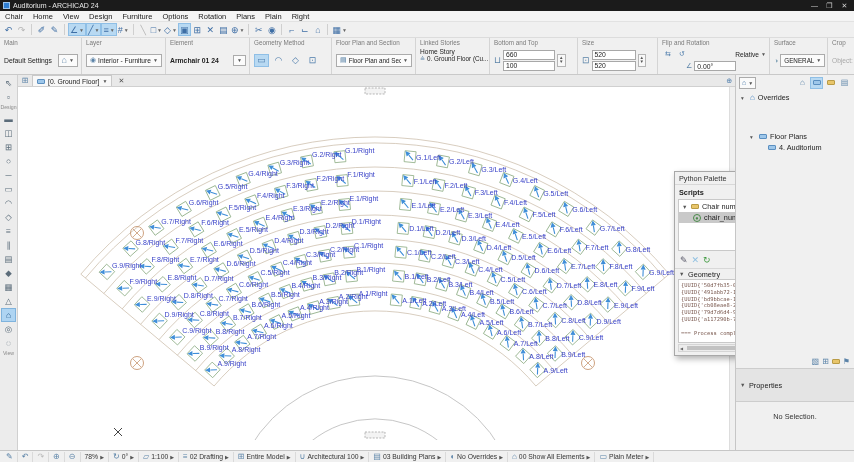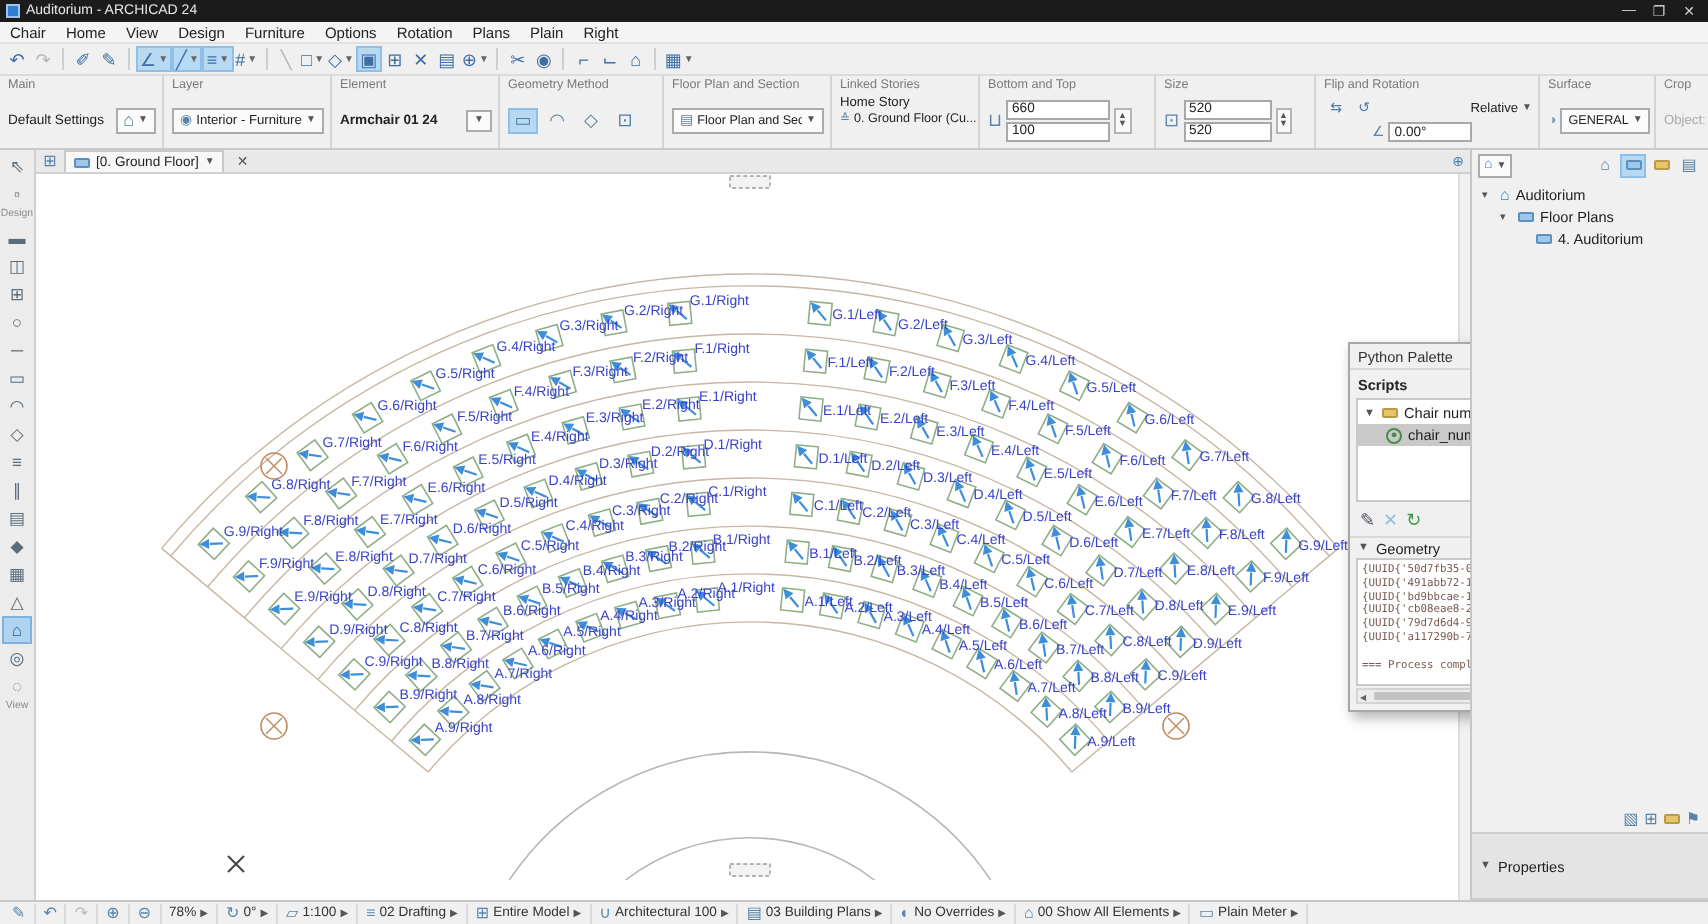--- a/index.html
+++ b/index.html
@@ -1103,23 +1103,23 @@
           <span class="nav-vbtn">
               <span class="folder-ico"></span>
             </span>
           <span class="nav-vbtn">▤</span>
         </span>
       </div>
       <div class="nav-tree" id="nav-tree">
           <div class="tree-row" style="padding-left: 5px;">
             <span class="twisty">▾</span>
             <span style="color: rgb(62, 127, 193); font-size: 8px;">⌂</span>
-            <span>Auditorium</span>
+            <span>Overrides</span>
           </div>
-          <div class="tree-row" style="padding-left: 14px;">
+          <div class="tree-row" style="padding-left: 14px; margin-top: 28px;">
             <span class="twisty">▾</span>
             <span class="folder-ico blue"></span>
             <span>Floor Plans</span>
           </div>
           <div class="tree-row" style="padding-left: 23px;">
             <span class="twisty"></span>
             <span class="folder-ico blue"></span>
             <span>4. Auditorium</span>
           </div>
         </div>
@@ -1127,20 +1127,23 @@
       <div class="nav-bottom-icons">
         <span>▧</span>
         <span>⊞</span>
         <span><span class="folder-ico"></span></span>
         <span>⚑</span>
       </div>
       <div class="props-hdr">
         <span class="twisty">▼</span>
         <span>Properties</span>
       </div>
+      <div class="props-body">
+        <span>No Selection.</span>
+      </div>
     </div>
   </div>
 
   <div class="bottombar" id="bottombar">
       <span class="bb-seg">
         <span class="bb-ico">✎</span>
       </span>
       <span class="bb-seg">
         <span class="bb-ico">↶</span>
       </span>

